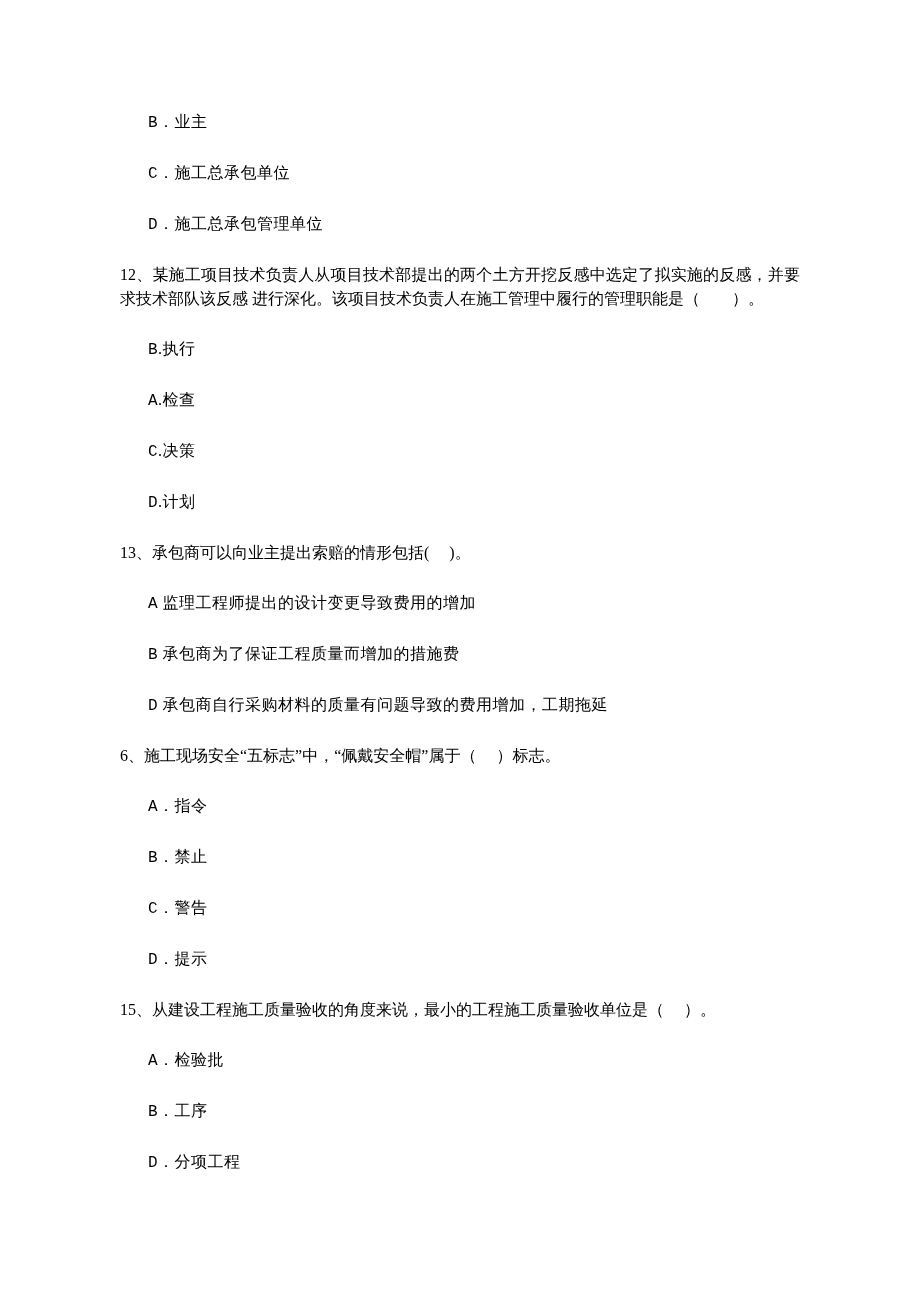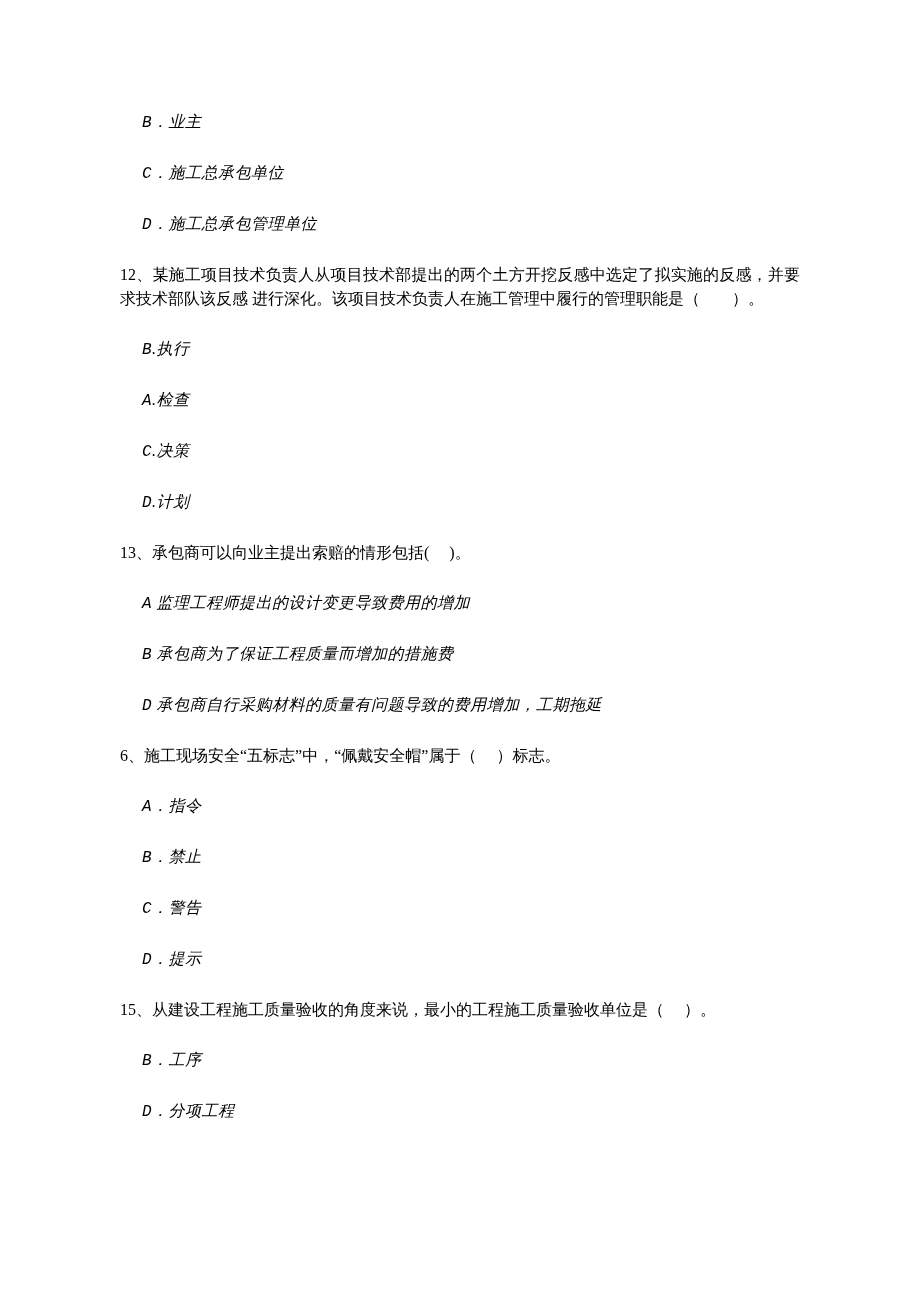--- a/index.html
+++ b/index.html
@@ -13,23 +13,22 @@
     min-height: 1302px;
     position: relative;
     font-family: "SimSun", "宋体", serif;
     font-size: 16px;
     color: #000000;
     line-height: 1.5;
     box-sizing: border-box;
     padding: 110px 120px 60px 120px;
   }
   .option {
-    margin: 0 0 26px 22px;
+    margin: 0 0 26px 28px;
     letter-spacing: 0.5px;
-    font-style: italic;
   }
   .option .letter {
     font-family: "Courier New", monospace;
   }
   .option .sep {
     font-family: "SimSun", "宋体", serif;
   }
   .question {
     margin: 0 0 26px 0;
     text-align: justify;
@@ -84,19 +83,22 @@
   </div>
   <div class="option">
     <span class="letter">C</span><span class="sep">．</span><span>警告</span>
   </div>
   <div class="option">
     <span class="letter">D</span><span class="sep">．</span><span>提示</span>
   </div>
 
   <div class="question">15、从建设工程施工质量验收的角度来说，最小的工程施工质量验收单位是（　 ）。</div>
   <div class="option">
+    <span class="letter">A</span><span class="sep">．</span><span>检验批</span>
+  </div>
+  <div class="option">
     <span class="letter">B</span><span class="sep">．</span><span>工序</span>
   </div>
   <div class="option">
     <span class="letter">D</span><span class="sep">．</span><span>分项工程</span>
   </div>
 
 </div>
 
 </body></html>

